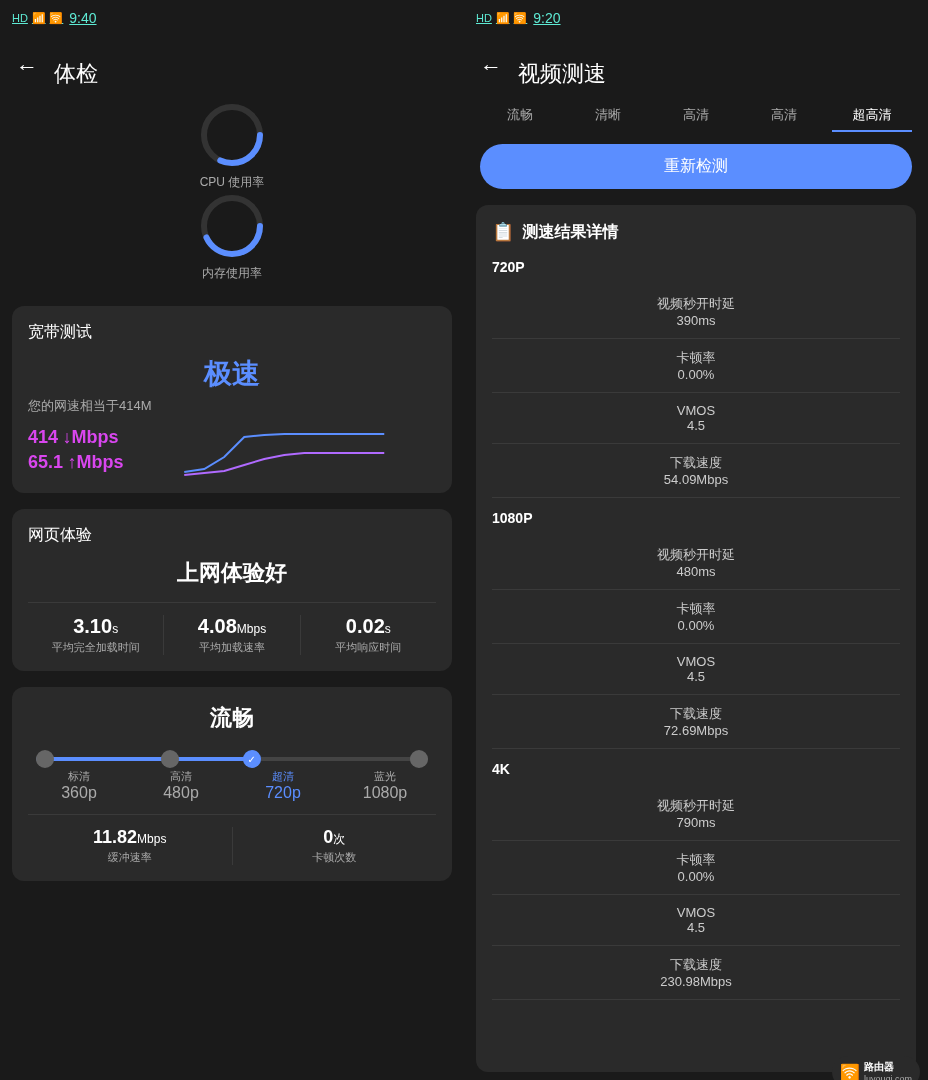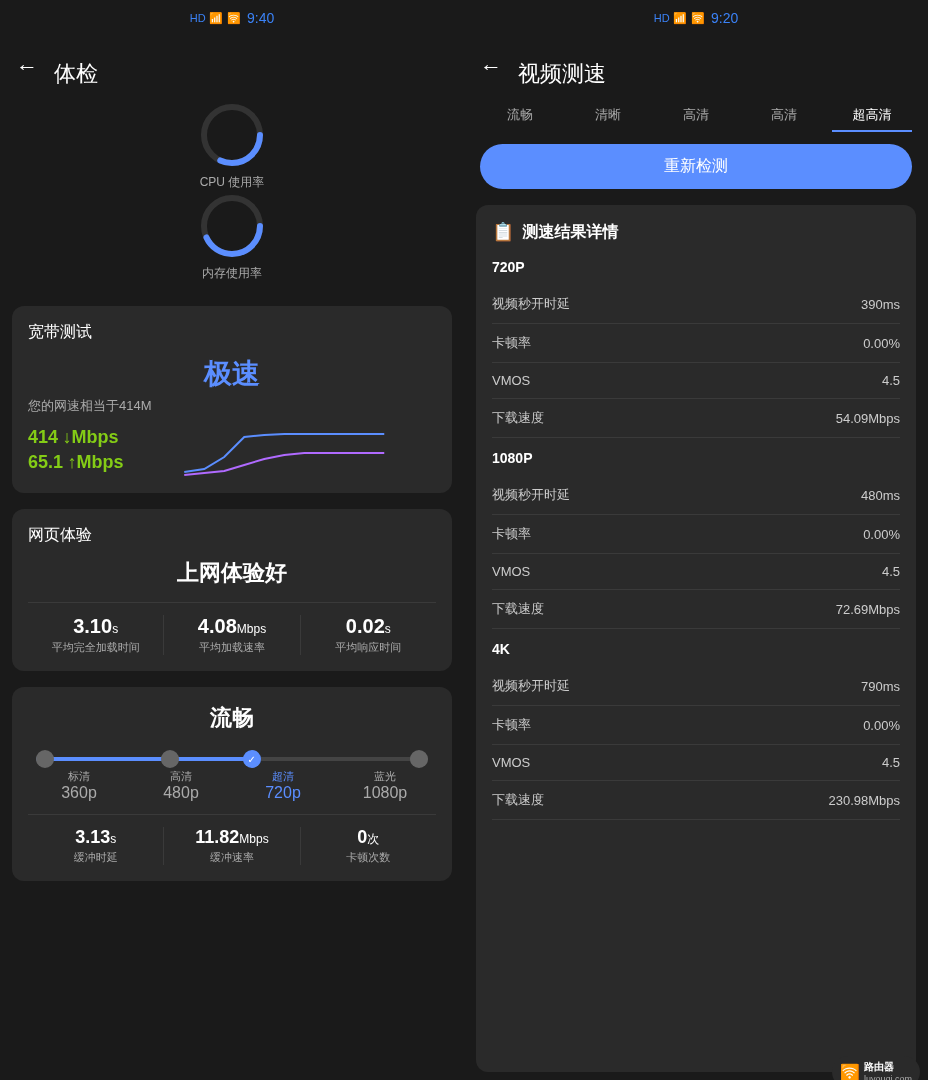--- a/index.html
+++ b/index.html
@@ -31,25 +31,26 @@
       flex-direction: column;
       overflow: hidden;
     }
 
     
     .status-bar {
       height: 36px;
       background: #1a1a1a;
       display: flex;
       align-items: center;
-      justify-content: center;
+      justify-content: flex-start;
       padding: 0 12px;
       font-size: 12px;
-      color: #3b82f6;
+      color: #5eead4;
       flex-shrink: 0;
+      text-decoration: underline;
     }
     .status-bar .signal-icons {
       display: flex;
       align-items: center;
       gap: 4px;
       font-size: 11px;
     }
     .status-bar .time {
       font-size: 14px;
       font-weight: 500;
@@ -134,21 +135,21 @@
       display: flex;
       align-items: flex-start;
       gap: 8px;
     }
     .speed-val-group {
       display: flex;
       flex-direction: column;
       gap: 4px;
     }
     .speed-val {
-      color: #84cc16;
+      color: #d946ef;
       font-size: 18px;
       font-weight: 600;
       margin-top: 8px;
     }
     .speed-chart {
       flex: 1;
       height: 50px;
       position: relative;
       overflow: hidden;
     }
@@ -344,20 +345,21 @@
       font-size: 14px;
       font-weight: 700;
       margin-bottom: 10px;
     }
     .metric-row {
       display: flex;
       justify-content: space-between;
       align-items: center;
       padding: 10px 0;
       border-bottom: 1px solid #3a3a3a;
+      flex-direction: column;
     }
     .metric-name {
       color: #ccc;
       font-size: 13px;
     }
     .metric-value {
       color: #ccc;
       font-size: 13px;
     }
 
@@ -477,26 +479,20 @@
         <div class="slider-item-val">720p</div>
       </div>
       <div class="slider-item">
         <div class="slider-item-name">蓝光</div>
         <div class="slider-item-val">1080p</div>
       </div>
     </div>
     <div class="video-stats-row">
       <div class="video-stat">
         <div class="video-stat-val">
-          <span>3.13</span><span class="unit">s</span>
-        </div>
-        <div class="video-stat-lbl">缓冲时延</div>
-      </div>
-      <div class="video-stat">
-        <div class="video-stat-val">
           <span>11.82</span><span class="unit">Mbps</span>
         </div>
         <div class="video-stat-lbl">缓冲速率</div>
       </div>
       <div class="video-stat">
         <div class="video-stat-val">
           <span>0</span><span class="unit">次</span>
         </div>
         <div class="video-stat-lbl">卡顿次数</div>
       </div>

